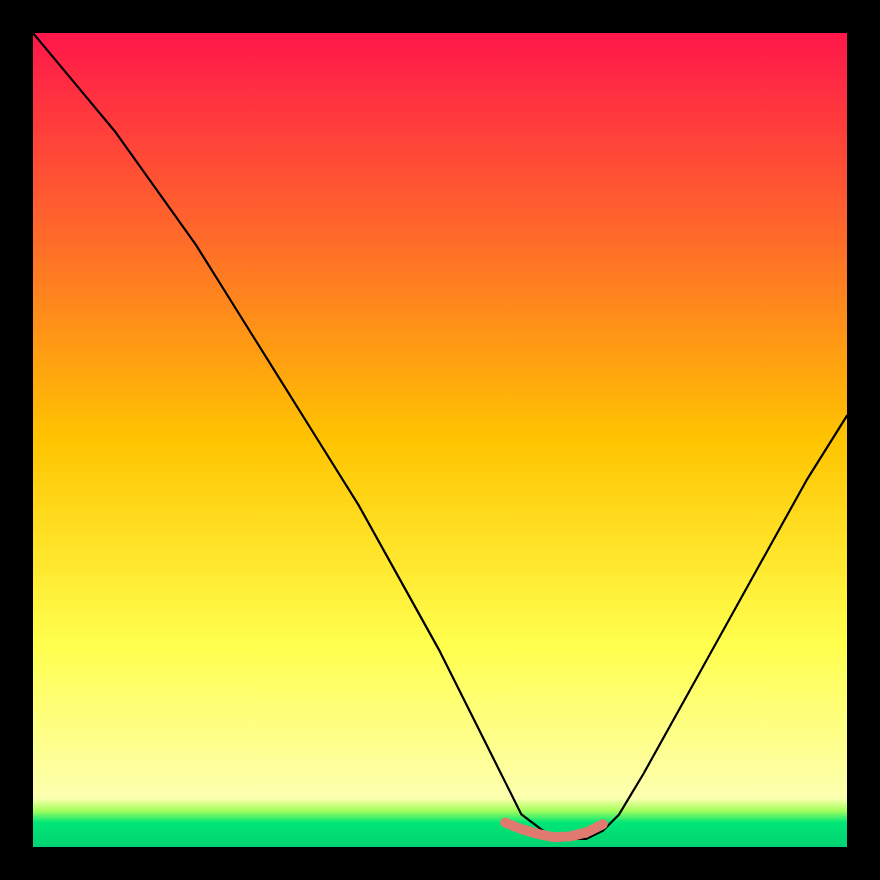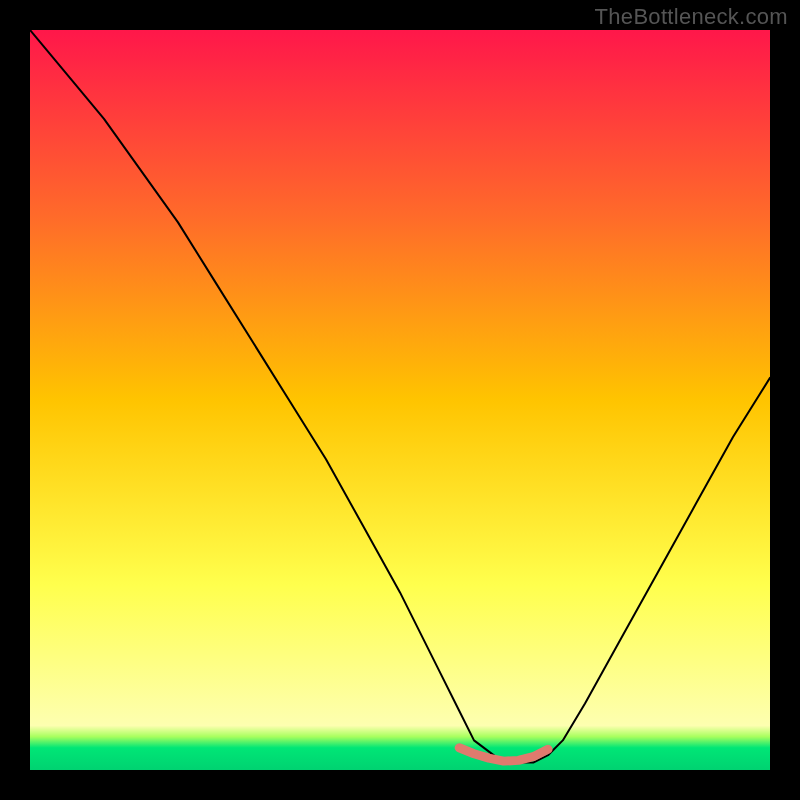--- a/index.html
+++ b/index.html
@@ -33,21 +33,20 @@
     letter-spacing: 0.3px;
     z-index: 50;
   }
   svg { display: block; }
 </style>
 </head>
 <body>
 
 <div class="container">
 
-  <div class="watermark">TheBottleneck.com</div>
 
   <div class="plot-area">
     <svg id="chart-svg" width="740" height="740" viewBox="0 0 740 740">
       <defs>
         <linearGradient id="bg-grad" x1="0" y1="0" x2="0" y2="1">
             <stop offset="0.00%" stop-color="#ff174a"></stop>
             <stop offset="25.00%" stop-color="#ff6a2a"></stop>
             <stop offset="50.00%" stop-color="#ffc400"></stop>
             <stop offset="75.00%" stop-color="#ffff4d"></stop>
             <stop offset="94.00%" stop-color="#fdffb0"></stop>

